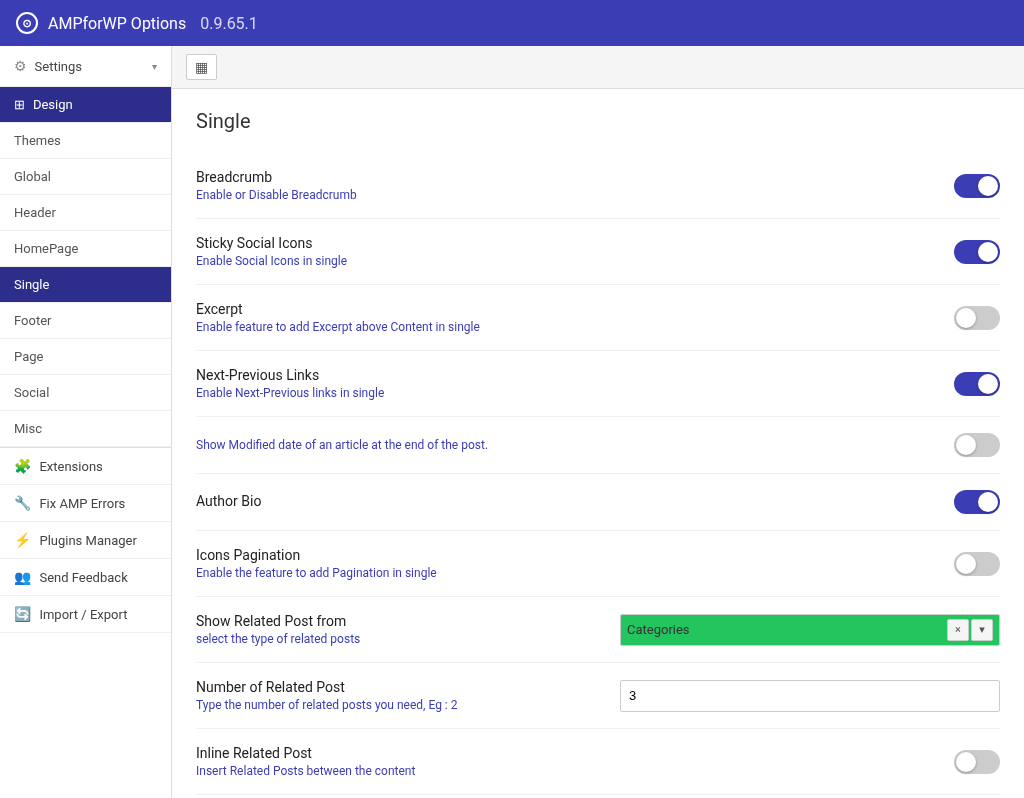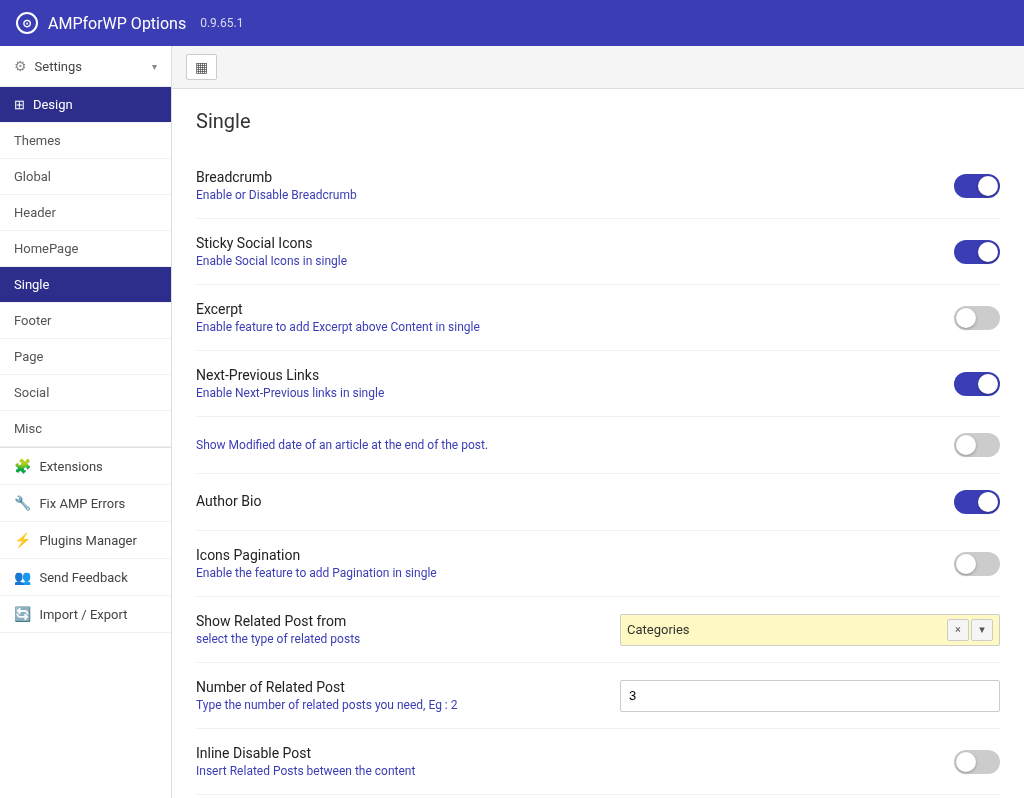--- a/index.html
+++ b/index.html
@@ -19,21 +19,21 @@
       width: 22px; height: 22px;
       border: 2px solid white;
       border-radius: 50%;
       display: flex; align-items: center; justify-content: center;
       font-size: 11px; font-weight: bold; color: white;
     }
     .top-header .app-title {
       font-size: 16px; font-weight: 400; color: white;
     }
     .top-header .version {
-      font-size: 12px; color: rgba(255,255,255,0.8); margin-left: 4px;
+      font-size: 16px; color: rgba(255,255,255,0.8); margin-left: 4px;
     }
 
     
     .main-layout {
       display: flex;
       min-height: calc(798px - 46px);
     }
 
     
     .sidebar {
@@ -164,21 +164,21 @@
     }
     .toggle-slider.on .toggle-knob { left: 24px; }
     .toggle-slider.off .toggle-knob { left: 2px; }
 
     
     .select-wrapper {
       display: flex;
       align-items: center;
       border: 1px solid #ccc;
       border-radius: 2px;
-      background: #fef9c3;
+      background: #22c55e;
       min-width: 380px;
       height: 32px;
       padding: 0 6px;
       justify-content: space-between;
     }
     .select-value { font-size: 13px; color: #333; flex: 1; }
     .select-actions { display: flex; gap: 2px; }
     .select-clear, .select-arrow {
       width: 22px; height: 22px;
       border: 1px solid #ccc;
@@ -381,21 +381,21 @@
           </div>
           <div class="setting-row">
             <div class="setting-info">
               <div class="setting-label">Number of Related Post</div>
               <div class="setting-desc">Type the number of related posts you need, Eg : 2</div>
             </div>
             <div><input type="text" class="number-input" value="3" style=""></div>
           </div>
           <div class="setting-row">
             <div class="setting-info">
-              <div class="setting-label">Inline Disable Post</div>
+              <div class="setting-label">Inline Related Post</div>
               <div class="setting-desc">Insert Related Posts between the content</div>
             </div>
             <div>
               <div class="toggle-wrapper">
                 <div class="toggle-slider off">
                   <div class="toggle-knob"></div>
                 </div>
               </div>
             </div>
           </div>

